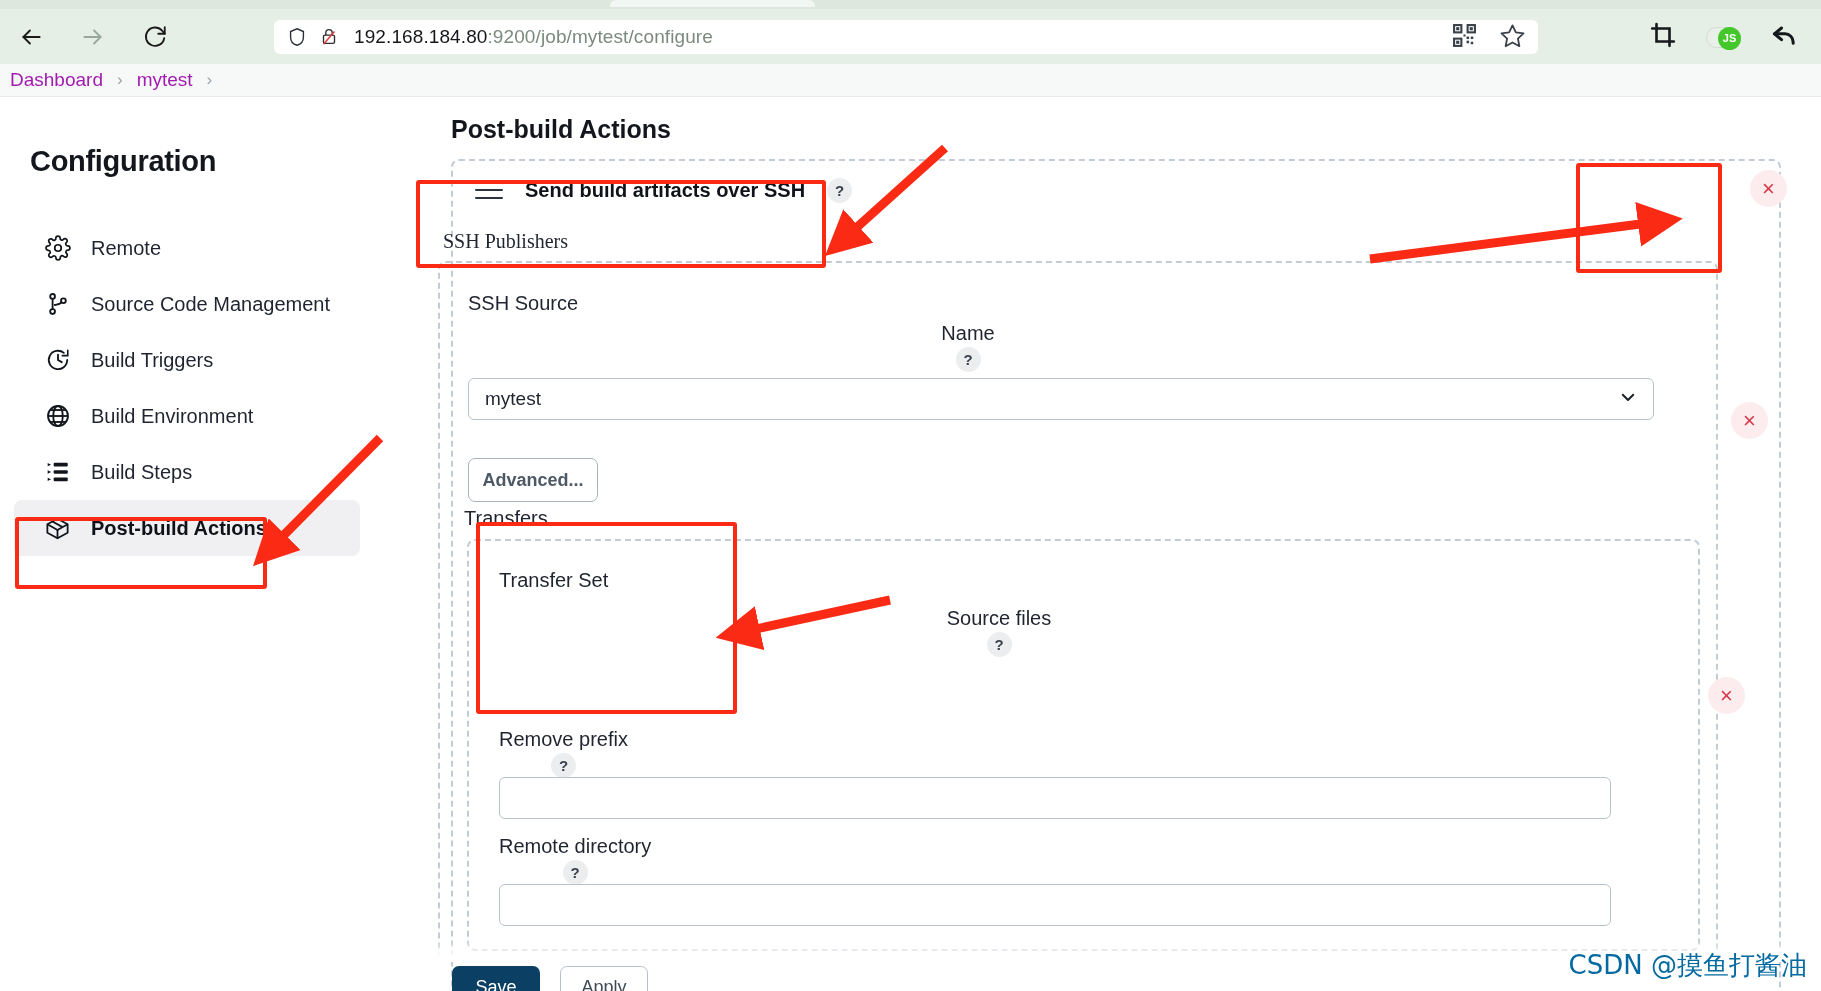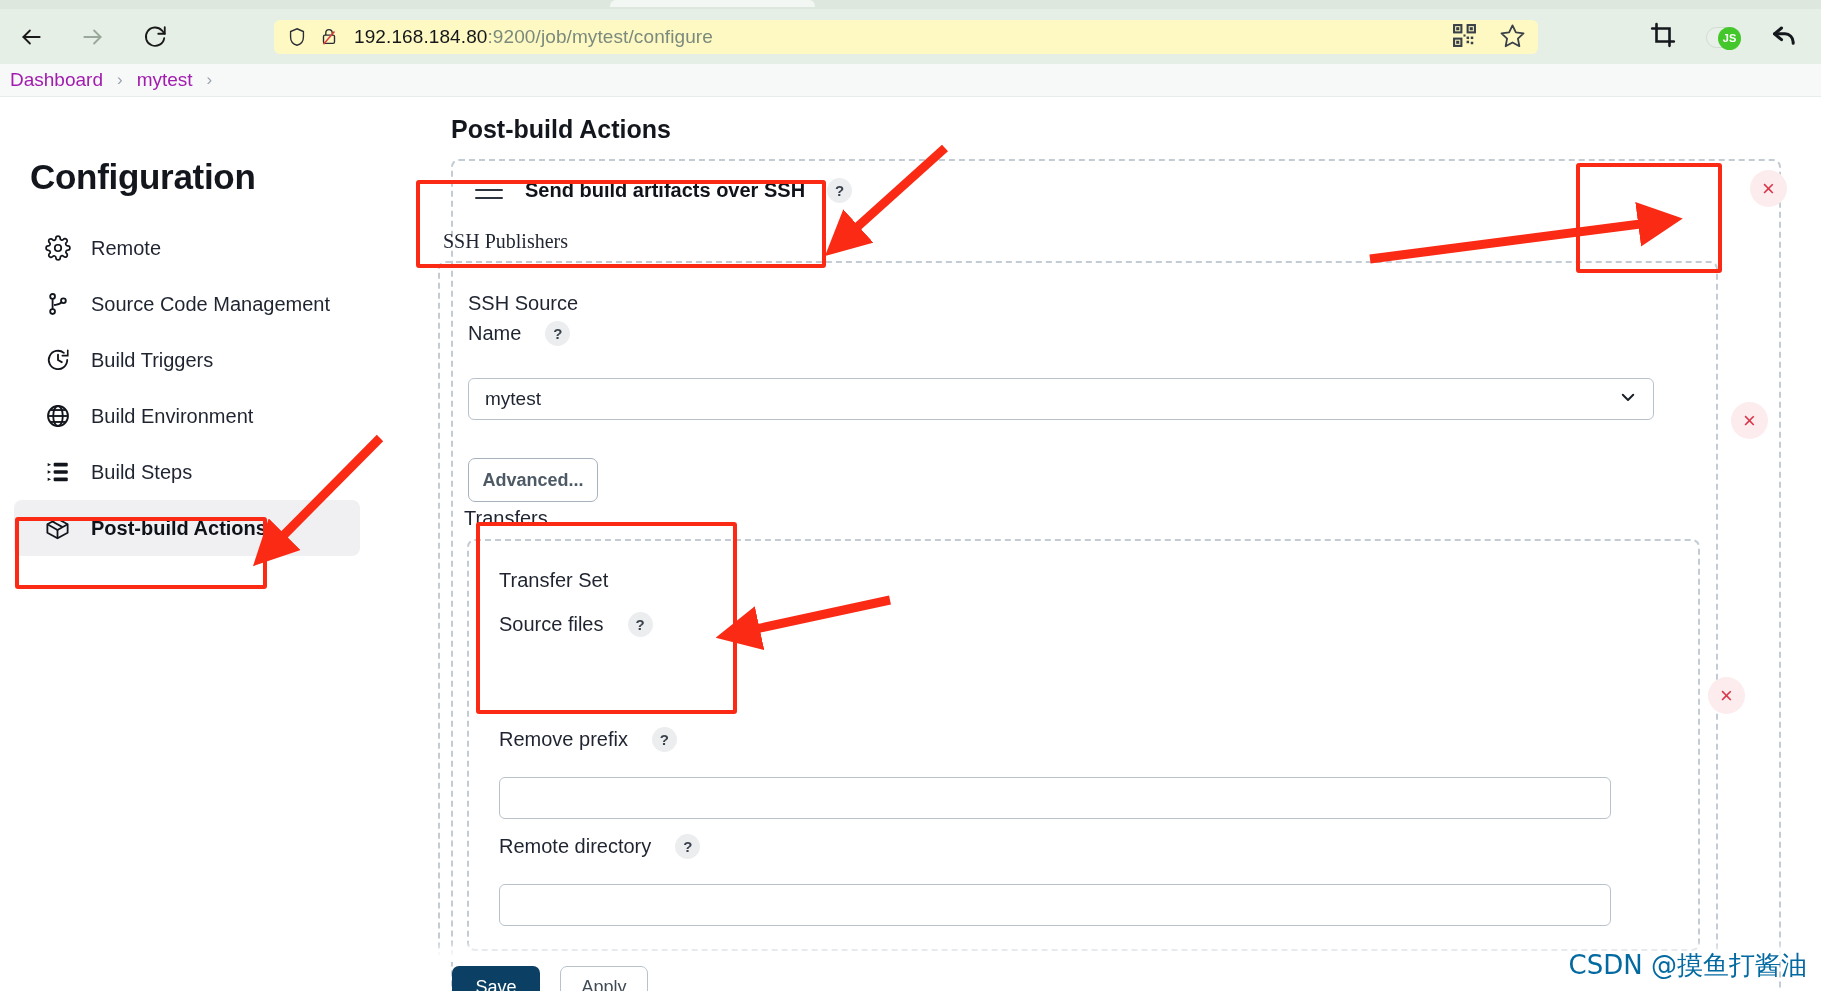--- a/index.html
+++ b/index.html
@@ -28,21 +28,21 @@
   .nav-btns { display:flex; align-items:center; gap:28px; margin-left:14px; }
   .nav-ico {
     width:34px; height:34px; display:flex; align-items:center; justify-content:center;
     color:#1a1a1a;
   }
   .nav-ico.dim { color:#9aa79b; }
   .nav-ico svg { display:block; }
 
   .urlbar {
     position:absolute; left:274px; top:11px; width:1264px; height:34px;
-    background:#fef9c3; border-radius:6px;
+    background:#ffffff; border-radius:6px;
     display:flex; align-items:center; padding:0 12px;
   }
   .urlbar .shield { margin-right:10px; display:flex; }
   .urlbar .lockoff { margin-right:14px; display:flex; }
   .url-text {
     font-size:19px; color:#15171a; letter-spacing:.1px; white-space:nowrap;
   }
   .url-text .dimpath { color:#7b8a7d; }
   .urlbar .right-icons {
     margin-left:auto; display:flex; align-items:center; gap:22px;
@@ -67,22 +67,22 @@
     position:absolute; top:64px; left:0; width:1821px; height:33px;
     background:#f7f9f8; border-bottom:1px solid #e8eceb;
     display:flex; align-items:center; padding-left:10px; gap:8px;
   }
   .crumb { font-size:19px; color:#a21caf; }
   .crumb-sep { font-size:17px; color:#9aa3ac; padding:0 6px; }
 
   
   .sidebar { position:absolute; top:97px; left:0; width:415px; height:894px; background:#fff; }
   .side-title {
-    position:absolute; left:30px; top:60px;
-    font-size:35px; font-weight:bold; color:#13161c; letter-spacing:-.3px;text-align:right;
+    position:absolute; left:30px; top:48px;
+    font-size:29px; font-weight:bold; color:#13161c; letter-spacing:-.3px;text-align:right;
   }
   .side-list { position:absolute; left:0; top:123px; width:415px; }
   .side-item {
     position:relative; height:56px; display:flex; align-items:center;
     padding-left:30px; gap:20px; border-radius:8px; margin:0 55px 0 14px;
   }
   .side-item .lbl { font-size:20px; color:#1f2430; }
   .side-item.active { background:#f0f0f3; }
   .side-item.active .lbl { font-weight:bold; color:#0f1319; }
   .side-ico { width:27px; height:27px; display:flex; align-items:center; justify-content:center; color:#12161c; }
@@ -122,21 +122,21 @@
 
   .ssh-pub-label { position:absolute; left:28px; top:133px;font-family:Liberation Serif, serif; }
 
   .panel-dashed {
     position:absolute; border:2px dashed #c3ccd4; border-radius:8px;
   }
   .ssh-panel { left:23px; top:164px; width:1280px; height:700px; }
   .ssh-x { position:absolute; right:53px; top:305px; }
 
   .field-label { font-size:20px; color:#1f2430; line-height:28px; }
-  .field-row { display:flex; align-items:center; gap:24px; }
+  .field-row { display:flex; align-items:center; gap:0;flex-direction:column; }
 
   .txt-input {
     width:100%; height:42px; border:1px solid #b9c2cb; border-radius:6px;
     background:#fff; font-size:19px; color:#1f2430;
     padding:0 16px; font-family:"Liberation Sans", sans-serif;
   }
   .select-input {
     width:100%; height:42px; border:1px solid #b9c2cb; border-radius:6px;
     background:#fff; font-size:19px; color:#1f2430;
     padding:0 16px; display:flex; align-items:center;
@@ -395,21 +395,21 @@
 
       <div style="position:absolute;left:28px;top:195px;">
         <div class="adv-btn">Advanced...</div>
       </div>
 
       <div class="sub-label" style="position:absolute;left:24px;top:244px;">Transfers</div>
 
       <div class="panel-dashed" style="left:27px;top:276px;width:1233px;height:412px;">
         <div style="position:absolute;left:30px;top:25px;width:1000px;">
           <div class="field-label">Transfer Set</div>
-          <div class="field-row" style="margin-top:16px;">
+          <div class="field-row" style="margin-top:10px;">
             <span class="field-label">Source files</span>
             <span class="help-badge">?</span>
           </div>
         </div>
 
 
         <div class="field-row" style="position:absolute;left:30px;top:184px;">
           <span class="field-label">Remove prefix</span>
           <span class="help-badge">?</span>
         </div>

